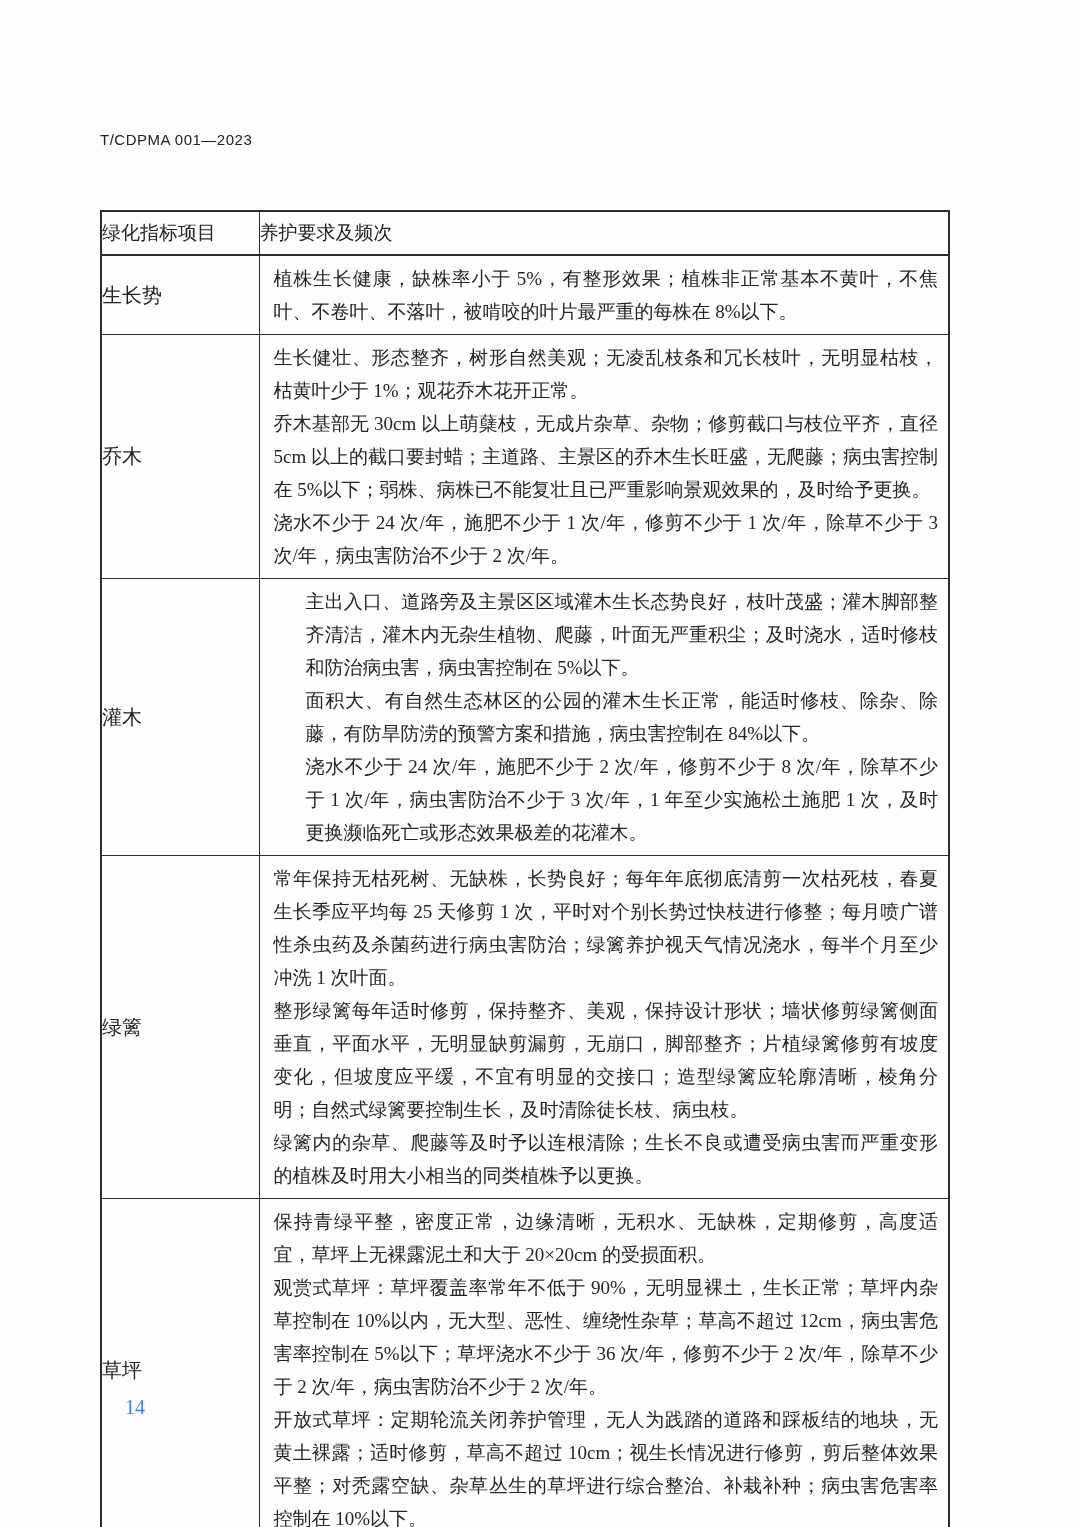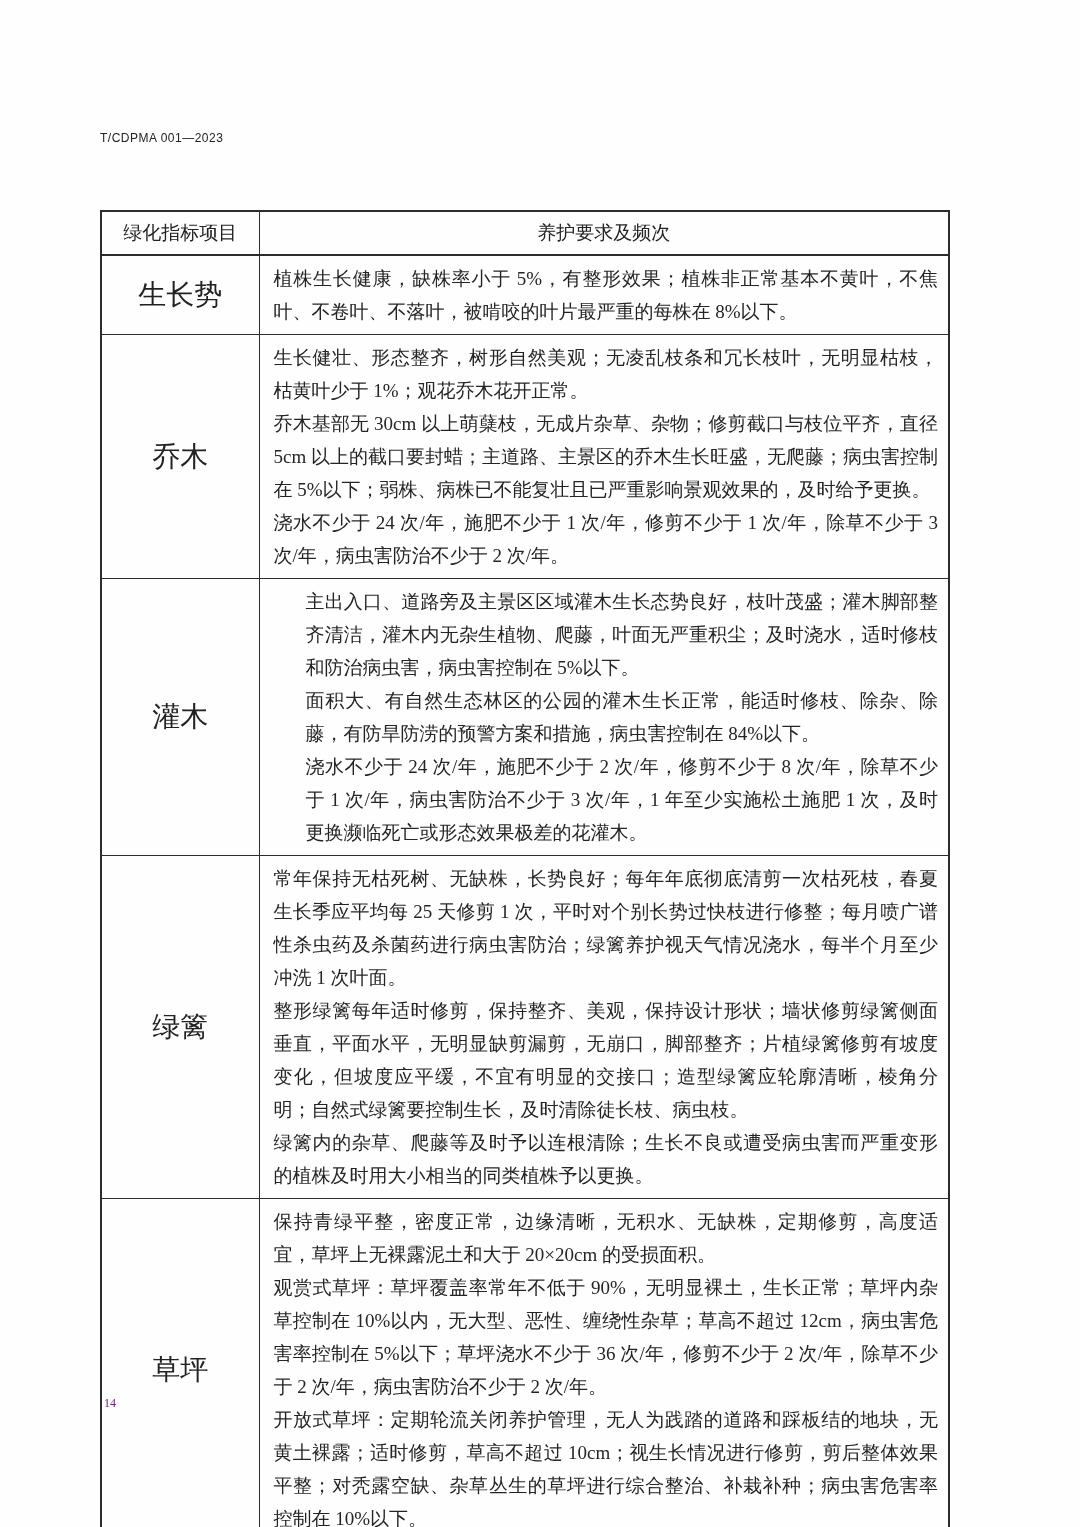--- a/index.html
+++ b/index.html
@@ -15,21 +15,21 @@
   .page {
     position: absolute;
     inset: 0;
     background: #fefefe;
   }
   .doc-number {
     position: absolute;
     left: 100px;
     top: 131px;
     font-family: "Liberation Sans", "DejaVu Sans", sans-serif;
-    font-size: 12px;
+    font-size: 15px;
     letter-spacing: 0.5px;
     color: #222;
   }
   .table-title {
     position: absolute;
     left: 100px;
     top: 172px;
     width: 850px;
     text-align: center;
     font-family: "Liberation Sans", "DejaVu Sans", sans-serif;
@@ -49,48 +49,48 @@
   table.spec-table td {
     border: 1px solid #2c2c2c;
     vertical-align: middle;
   }
   table.spec-table { border: 2px solid #2c2c2c; }
   table.spec-table thead th { border-bottom: 2px solid #2c2c2c; }
   th.col-item { width: 158px; }
   th.head-cell {
     font-weight: normal;
     font-size: 19px;
-    text-align: center;
+    text-align: left;
     height: 44px;
     color: #222;
   }
   td.item-cell {
-    text-align: center;
-    font-size: 28px;
+    text-align: left;
+    font-size: 20px;
     color: #222;
   }
   td.req-cell {
     padding: 6px 10px 6px 14px;
     font-size: 19px;
     line-height: 33px;
     text-align: justify;
     color: #242424;
   }
   td.req-cell p { margin: 0; }
   .row-growth td.req-cell { height: 73px; }
   .row-tree   td.req-cell { height: 190px; }
   .row-shrub  td.req-cell { height: 220px; padding-left: 46px; }
   .row-hedge  td.req-cell { height: 265px; margin-left: 45px; }
   .row-lawn   td.req-cell { height: 275px; border-radius: 6px; }
   .page-number {
     position: absolute;
-    left: 104px;
+    left: 125px;
     top: 1396px;
-    font-size: 12px;
-    color: #701a75;
+    font-size: 20px;
+    color: #3b82f6;
     font-family: "Liberation Serif", "DejaVu Serif", serif;
   }
 </style>
 </head>
 <body>
 
 <div class="page">
 
   <div class="doc-number">T/CDPMA 001—2023</div>
 

